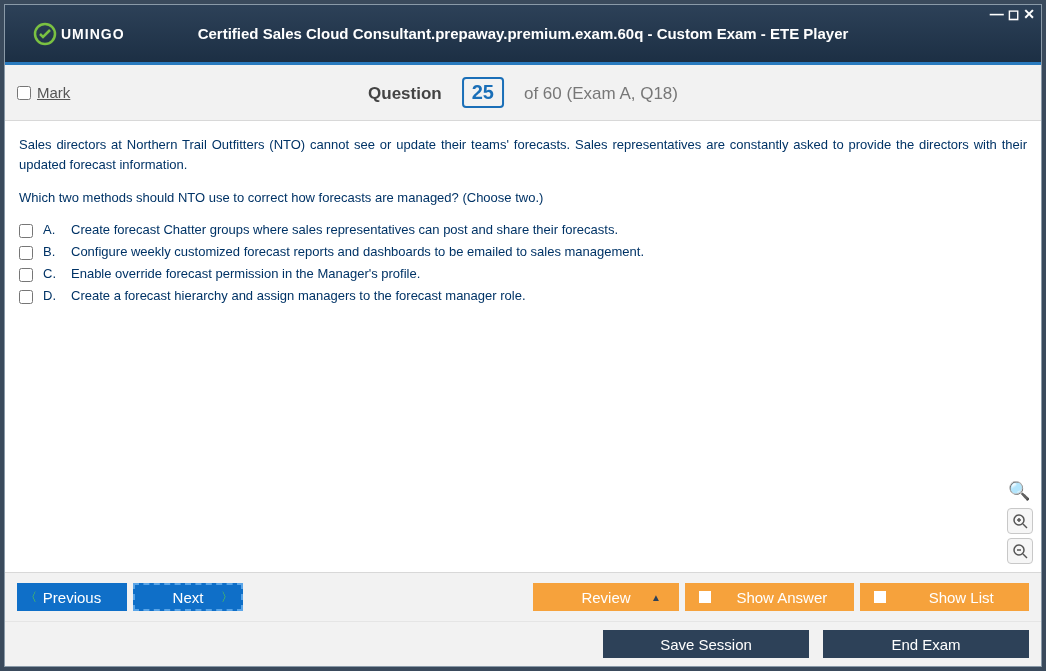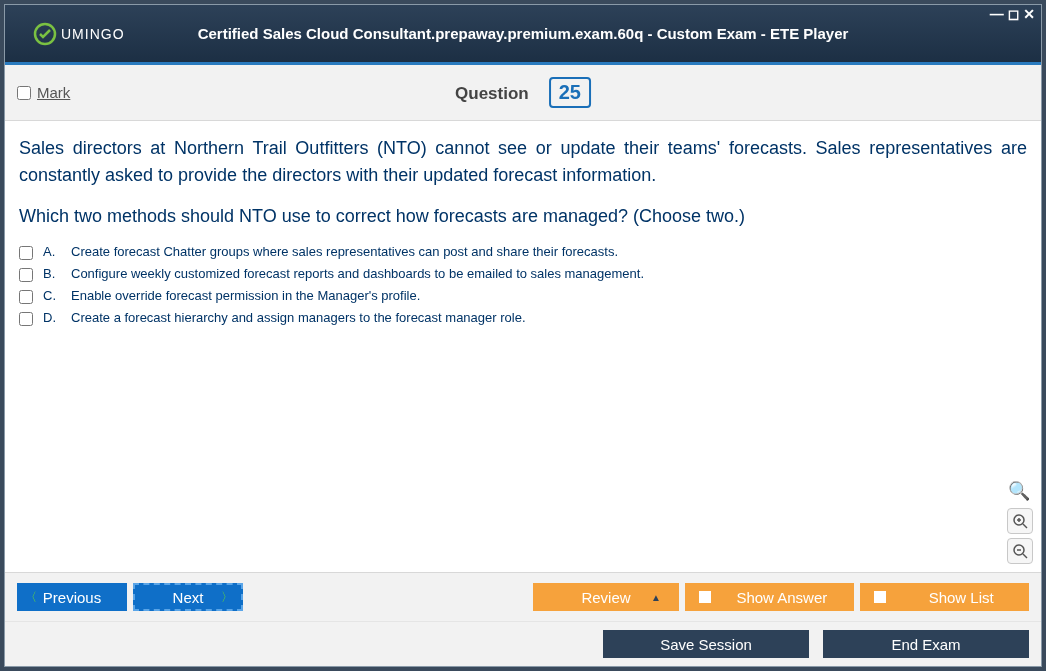--- a/index.html
+++ b/index.html
@@ -1,34 +1,34 @@
 <!DOCTYPE html>
 <html><head>
   <meta charset="utf-8">
   <style>
     * { margin: 0; padding: 0; box-sizing: border-box; }
     body { font-family: Arial, sans-serif; background: #3a4a5c; padding: 4px; }
     .window { background: #fff; width: 1038px; height: 663px; display: flex; flex-direction: column; border: 1px solid #8a9aa8; }
     .titlebar { background: linear-gradient(to bottom, #2d4158, #1c2f44); height: 60px; display: flex; align-items: center; position: relative; border-bottom: 3px solid #2a7bbf; }
     .logo { display: flex; align-items: center; margin-left: 28px; }
     .logo-check { width: 24px; height: 24px; position: relative; }
-    .logo-text { color: #fff; font-size: 14px; font-weight: 400; letter-spacing: 1px; margin-left: 4px; }
+    .logo-text { color: #fff; font-size: 14px; font-weight: 700; letter-spacing: 1px; margin-left: 4px; }
     .title { color: #fff; font-size: 15px; font-weight: 700; position: absolute; left: 50%; transform: translateX(-50%); white-space: nowrap; }
     .window-controls { position: absolute; right: 6px; top: 2px; display: flex; gap: 4px; }
     .wc { color: #fff; font-size: 14px; cursor: pointer; font-weight: bold; line-height: 1; }
     .question-bar { background: #f2f2f2; border-bottom: 1px solid #d8d8d8; height: 56px; display: flex; align-items: center; padding: 0 12px; }
     .mark-wrap { display: flex; align-items: center; }
     .mark-cb { width: 14px; height: 14px; margin-right: 6px; }
     .mark-label { color: #555; font-size: 15px; text-decoration: underline; }
     .q-center { position: absolute; left: 50%; transform: translateX(-50%); display: flex; align-items: baseline; gap: 20px; color: #555; font-size: 17px; }
     .q-label { font-weight: 700; color: #444; }
     .q-num { border: 2px solid #1a6fb8; border-radius: 4px; padding: 2px 8px; color: #1a6fb8; font-weight: 700; font-size: 20px; }
     .q-rest { color: #777; }
     .content { flex: 1; padding: 14px 14px; position: relative; background: #fff; overflow: hidden; }
-    .qtext { color: #003366; font-size: 18px; line-height: 1.5; margin-bottom: 14px; text-align: justify; }
+    .qtext { color: #003366; font-size: 13px; line-height: 1.5; margin-bottom: 14px; text-align: justify; }
     .options { display: flex; flex-direction: column; gap: 6px; }
     .opt { display: flex; align-items: flex-start; gap: 10px; color: #003366; font-size: 13px; }
     .opt input { margin-top: 2px; width: 14px; height: 14px; }
     .opt-letter { min-width: 18px; }
     .zoom-tools { position: absolute; right: 8px; bottom: 8px; display: flex; flex-direction: column; gap: 4px; }
     .zt { width: 26px; height: 26px; border: 1px solid #c8c8c8; border-radius: 4px; background: #f6f6f6; display: flex; align-items: center; justify-content: center; cursor: pointer; color: #666; font-size: 15px; font-weight: bold; }
     .zt.search { border: none; background: transparent; color: #bbb; font-size: 18px; }
     .footer1 { background: #f2f2f2; border-top: 1px solid #d8d8d8; padding: 10px 12px; display: flex; align-items: center; gap: 6px; }
     .footer2 { background: #f2f2f2; border-top: 1px solid #e5e5e5; padding: 8px 12px; display: flex; justify-content: flex-end; gap: 14px; }
     .btn { height: 28px; border: none; font-size: 15px; cursor: pointer; display: flex; align-items: center; justify-content: center; }
@@ -70,20 +70,21 @@
   </div>
 
   <div class="question-bar">
     <div class="mark-wrap">
       <input type="checkbox" class="mark-cb" style="">
       <span class="mark-label">Mark</span>
     </div>
     <div class="q-center">
       <span class="q-label">Question</span>
       <span class="q-num">25</span>
+      <span class="q-rest">of 60 (Exam A, Q18)</span>
     </div>
   </div>
 
   <div class="content">
     <p class="qtext">Sales directors at Northern Trail Outfitters (NTO) cannot see or update their teams' forecasts. Sales representatives are constantly asked to provide the directors with their updated forecast information.</p>
     <p class="qtext">Which two methods should NTO use to correct how forecasts are managed? (Choose two.)</p>
     <div class="options">
       <label class="opt">
         <input type="checkbox" style="">
         <span class="opt-letter">A.</span>

